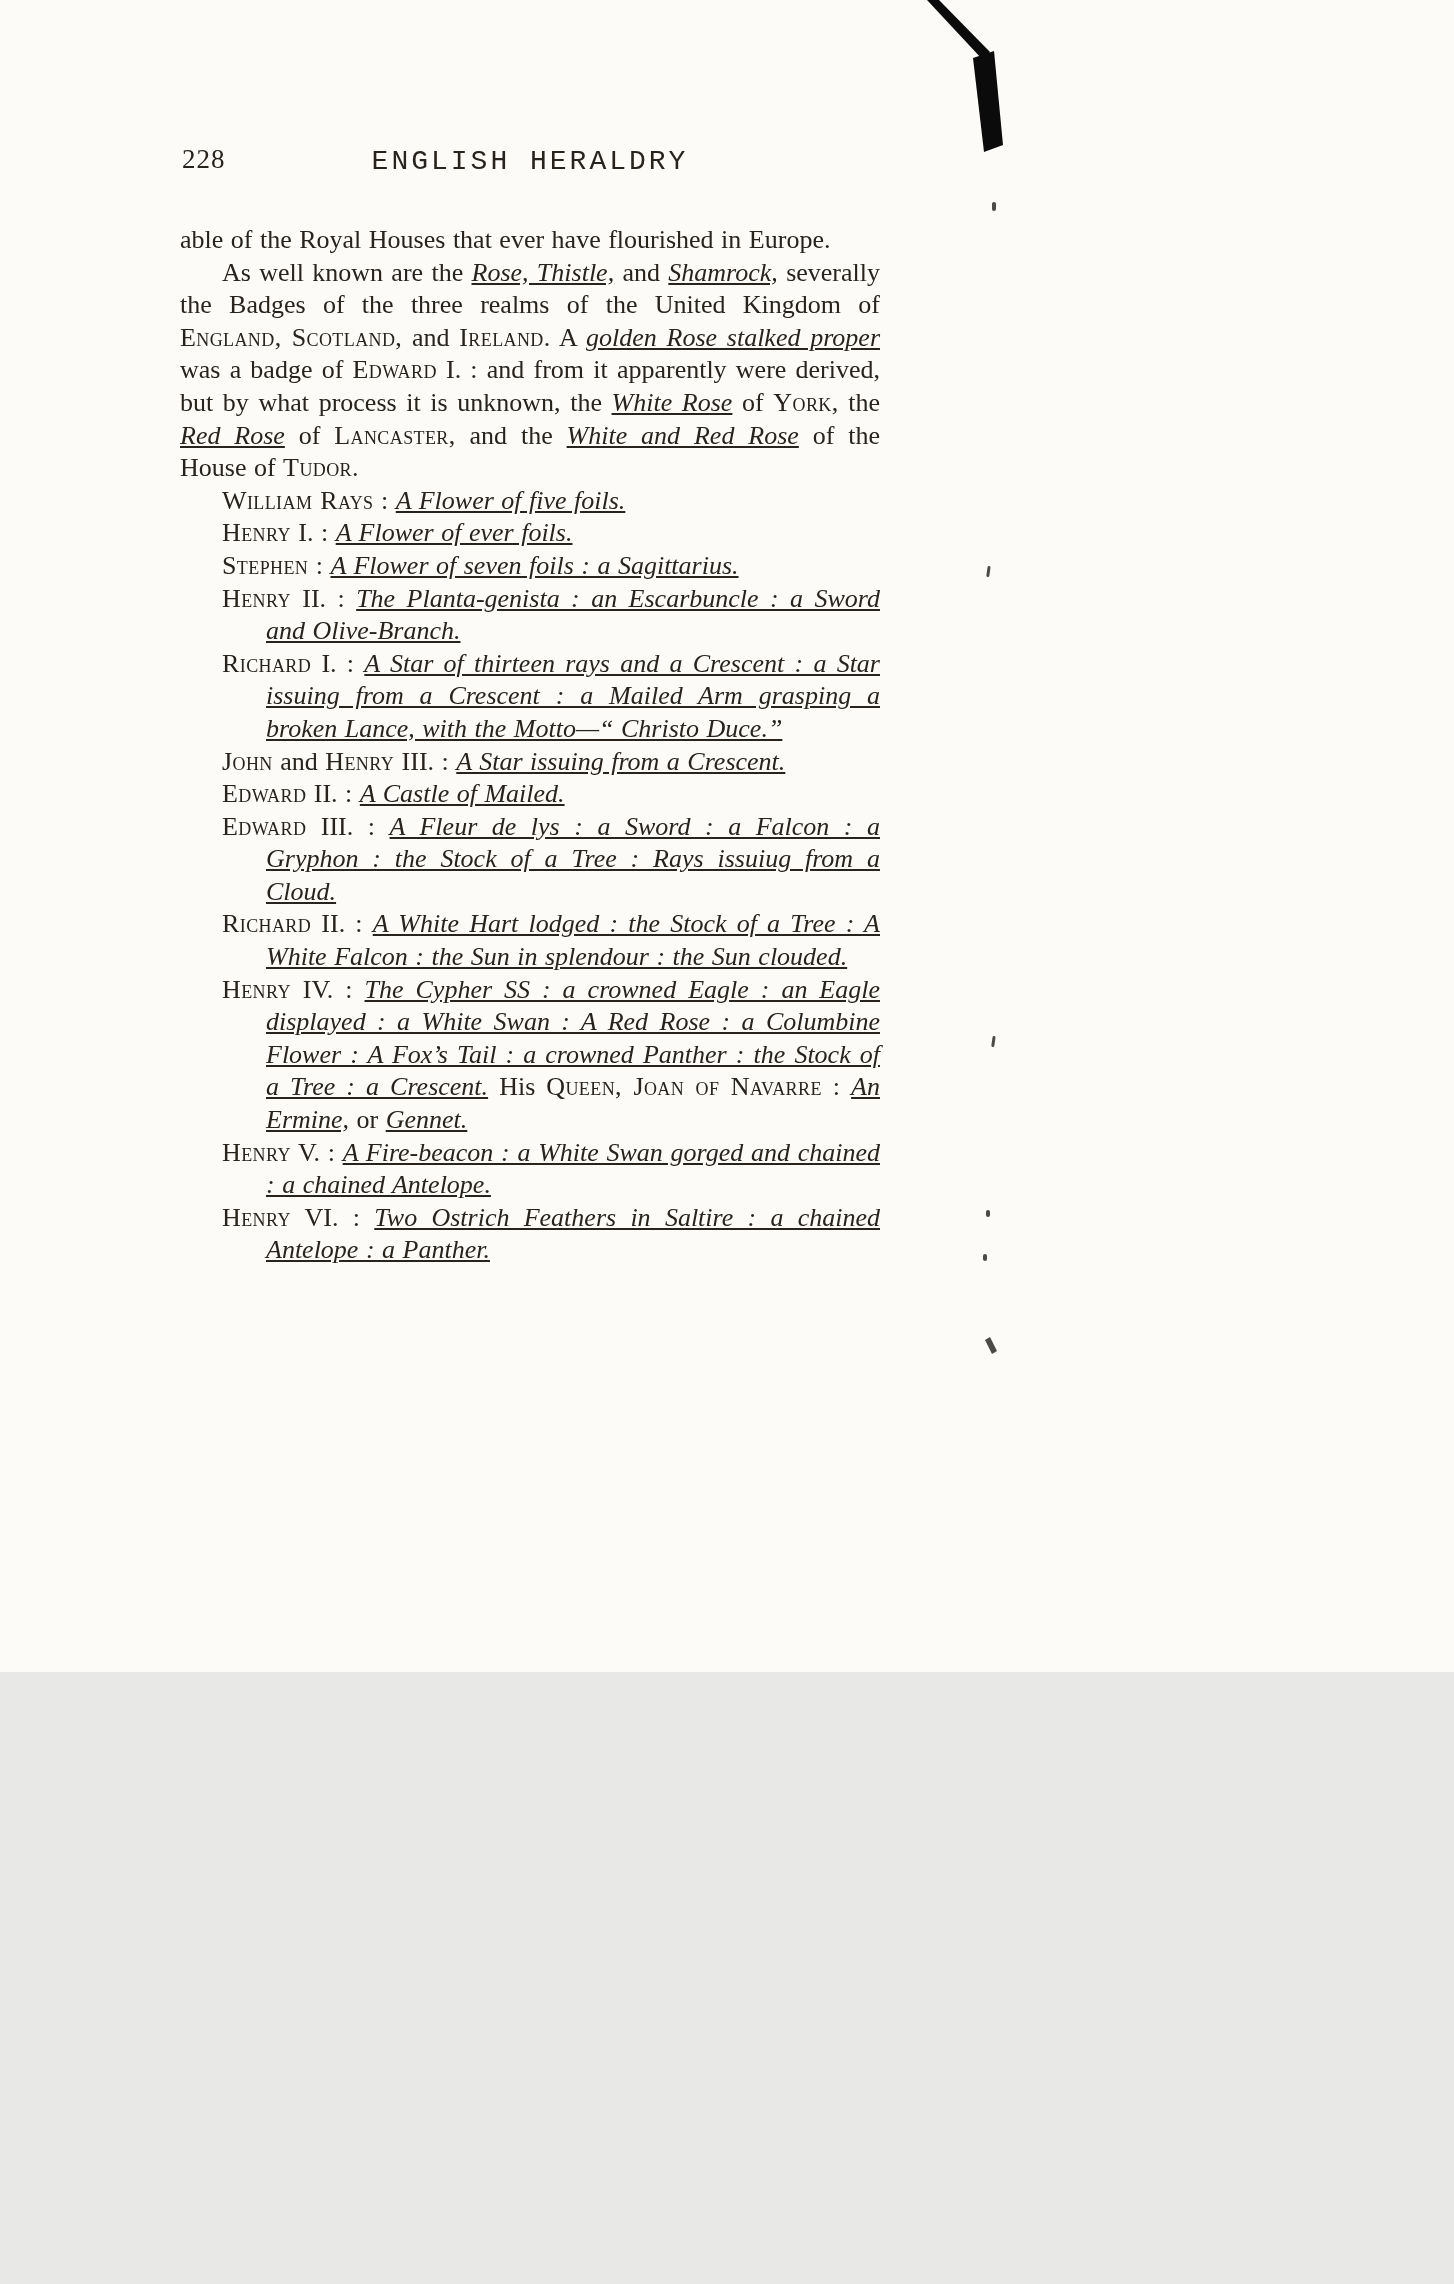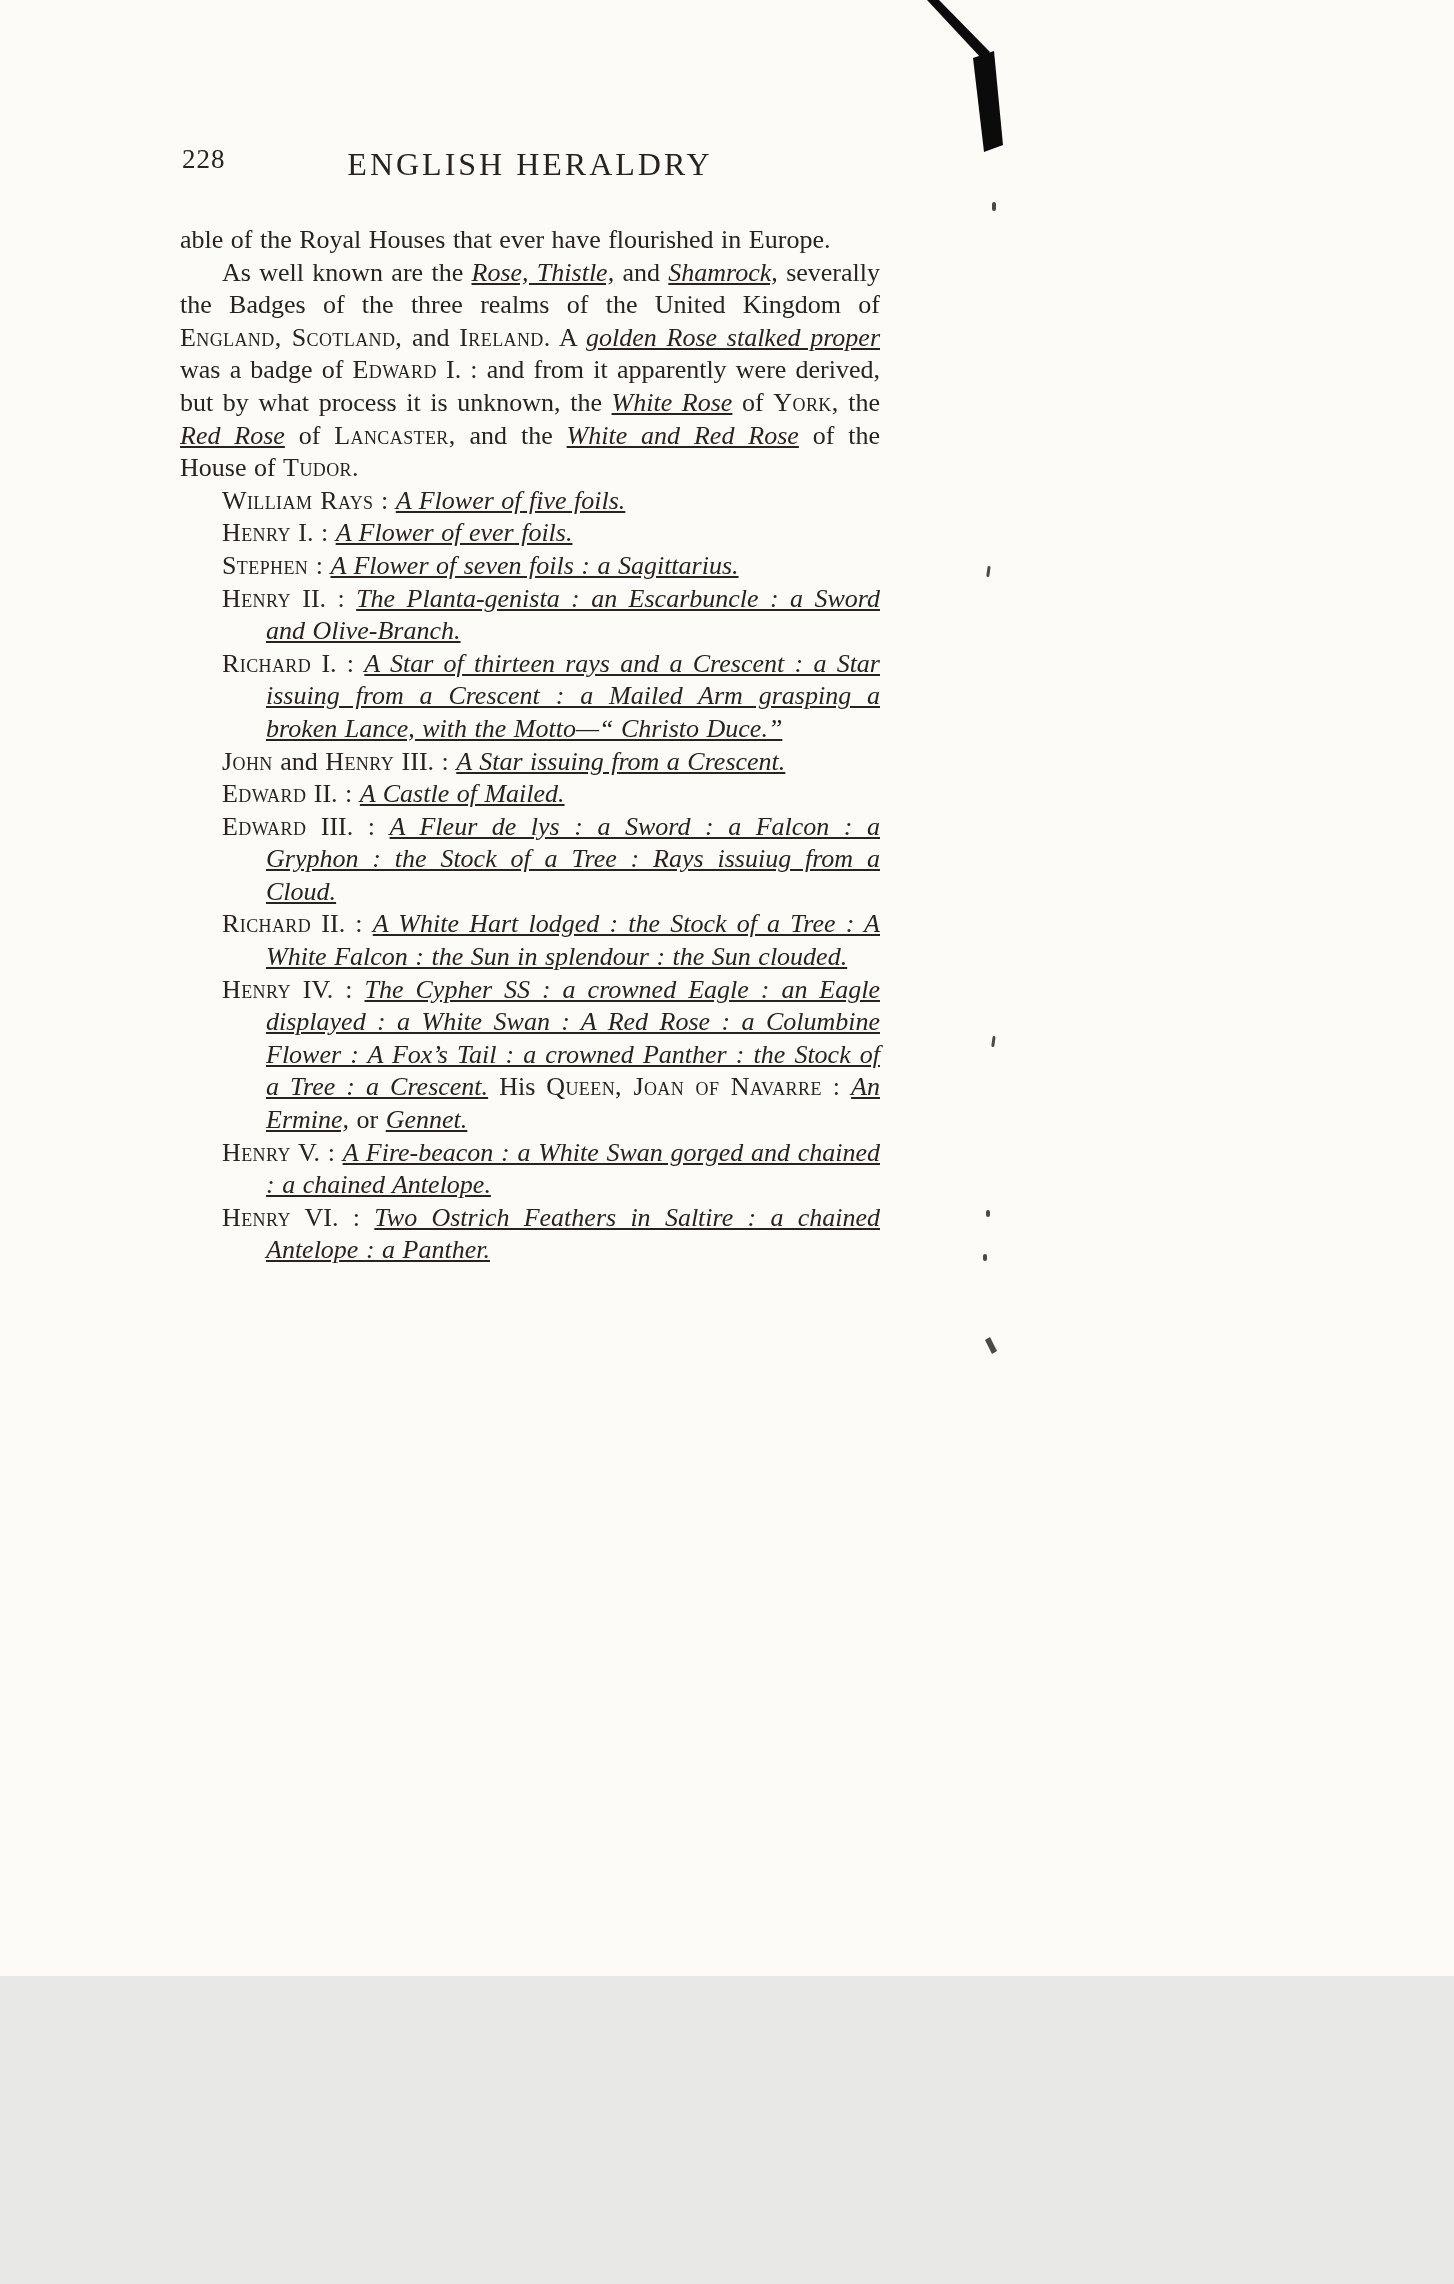--- a/index.html
+++ b/index.html
@@ -6,21 +6,21 @@
     --paper:#fcfbf8;
     --ink:#28231d;
     --artifact:#0b0b0b;
   }
   *{box-sizing:border-box;}
   html,body{margin:0;padding:0;}
   body{background:#e8e8e6;}
   .page{
     position:relative;
     width:1454px;
-    height:1976px;
+    height:1672px;
     background:var(--paper);
     overflow:hidden;
     font-family:"Liberation Serif","DejaVu Serif",serif;
     color:var(--ink);
   }
   .page-header{
     position:absolute;
     left:180px;
     top:144px;
     width:700px;
@@ -29,23 +29,24 @@
   .page-number{
     position:absolute;
     left:2px;
     top:0;
     font-size:27px;
     letter-spacing:1px;
   }
   .running-title{
     display:block;
     text-align:center;
-    font-size:32px;
+    font-size:28px;
     letter-spacing:3px;
     padding-top:2px;
+    font-family:Liberation Mono, monospace;
   }
   .text-block{
     position:absolute;
     left:180px;
     top:184px;
     width:700px;
     font-size:26px;
     line-height:32.6px;
     text-align:justify;
     word-spacing:1px;

